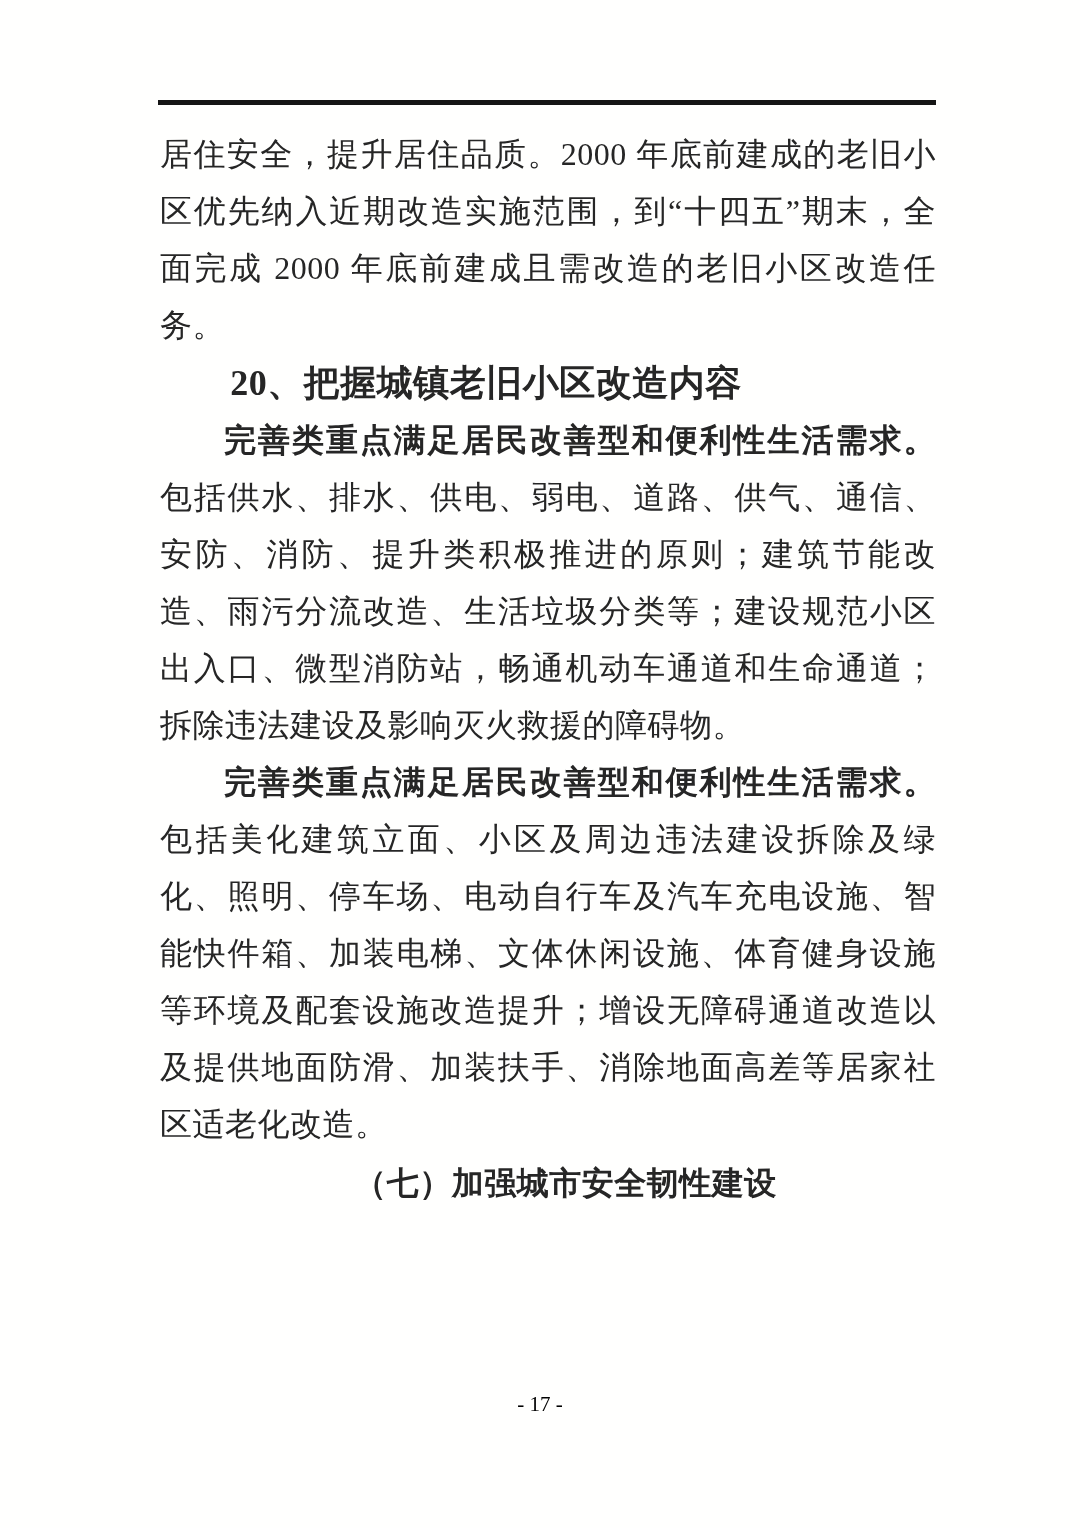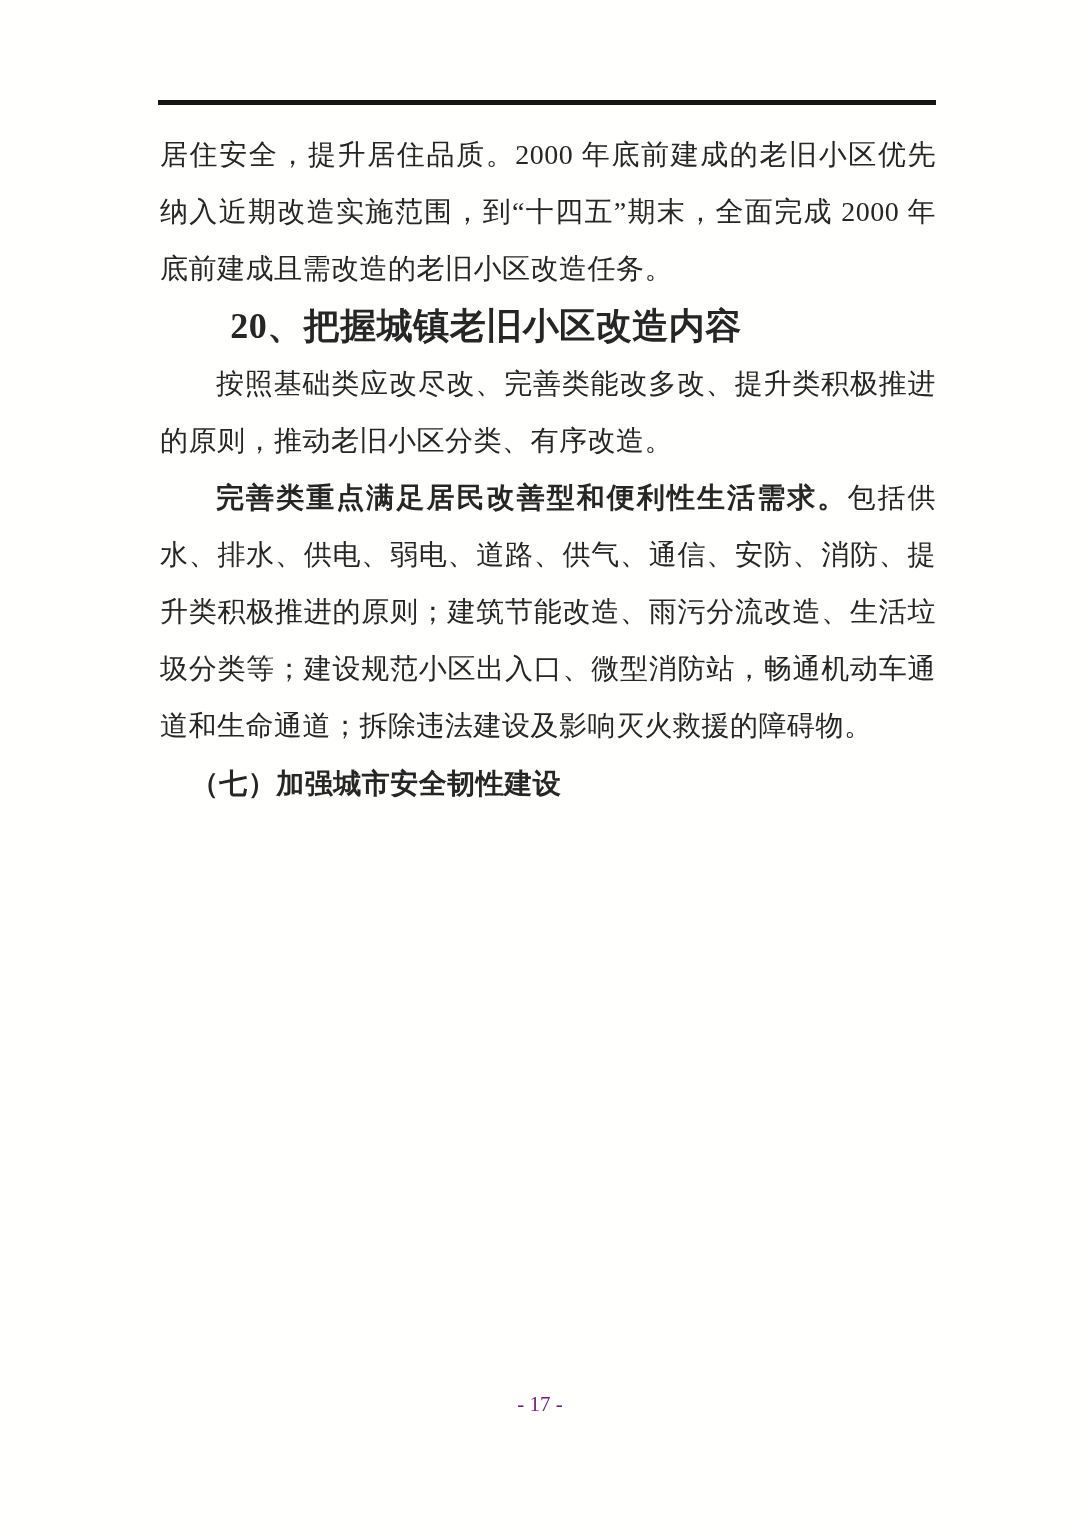--- a/index.html
+++ b/index.html
@@ -22,61 +22,62 @@
     background: #151515;
   }
   .content {
     position: absolute;
     left: 160px;
     top: 126px;
     width: 776px;
   }
   .para {
     margin: 0;
-    font-size: 28px;
+    font-size: 32px;
     line-height: 57px;
     text-align: justify;
     text-justify: inter-ideograph;
     letter-spacing: 0.5px;
   }
   .para.indent { text-indent: 2em; }
   .para .b { font-weight: bold; }
   .heading-numbered {
     margin: 0;
     font-size: 36px;
     line-height: 58px;
     font-weight: bold;
     text-indent: 1.95em;
     letter-spacing: 0.5px;
   }
   .heading-section {
     margin: 0;
-    font-size: 28px;
+    font-size: 32px;
     line-height: 60px;
     font-weight: bold;
     text-indent: 1.1em;
     letter-spacing: 0.5px;
+    text-align: center;
   }
   .footer {
     position: absolute;
     left: 0;
     top: 1392px;
     width: 100%;
     text-align: center;
     font-size: 21px;
-    color: #701a75;
+    color: #000000;
     font-family: "Liberation Serif", "DejaVu Serif", serif;
   }
 </style>
 </head>
 <body>
 
 <div class="page">
   <div class="top-rule"></div>
   <div class="content" id="doc-body">
       <p class="para"><span>居住安全，提升居住品质。2000 年底前建成的老旧小区优先纳入近期改造实施范围，到“十四五”期末，全面完成 2000 年底前建成且需改造的老旧小区改造任务。</span></p>
       <p class="heading-numbered"><span class="b">20、把握城镇老旧小区改造内容</span></p>
-      <p class="para indent"><span>按照基础类应改尽改、完善类能改多改、提升类积极推进的原则，推动老旧小区分类、有序改造。</span></p>
       <p class="para indent"><span class="b">完善类重点满足居民改善型和便利性生活需求。</span><span>包括供水、排水、供电、弱电、道路、供气、通信、安防、消防、提升类积极推进的原则；建筑节能改造、雨污分流改造、生活垃圾分类等；建设规范小区出入口、微型消防站，畅通机动车通道和生命通道；拆除违法建设及影响灭火救援的障碍物。</span></p>
+      <p class="para indent"><span class="b">完善类重点满足居民改善型和便利性生活需求。</span><span>包括美化建筑立面、小区及周边违法建设拆除及绿化、照明、停车场、电动自行车及汽车充电设施、智能快件箱、加装电梯、文体休闲设施、体育健身设施等环境及配套设施改造提升；增设无障碍通道改造以及提供地面防滑、加装扶手、消除地面高差等居家社区适老化改造。</span></p>
       <p class="heading-section"><span class="b">（七）加强城市安全韧性建设</span></p>
     </div>
   <div class="footer">- 17 -</div>
 </div>
 
 </body></html>

